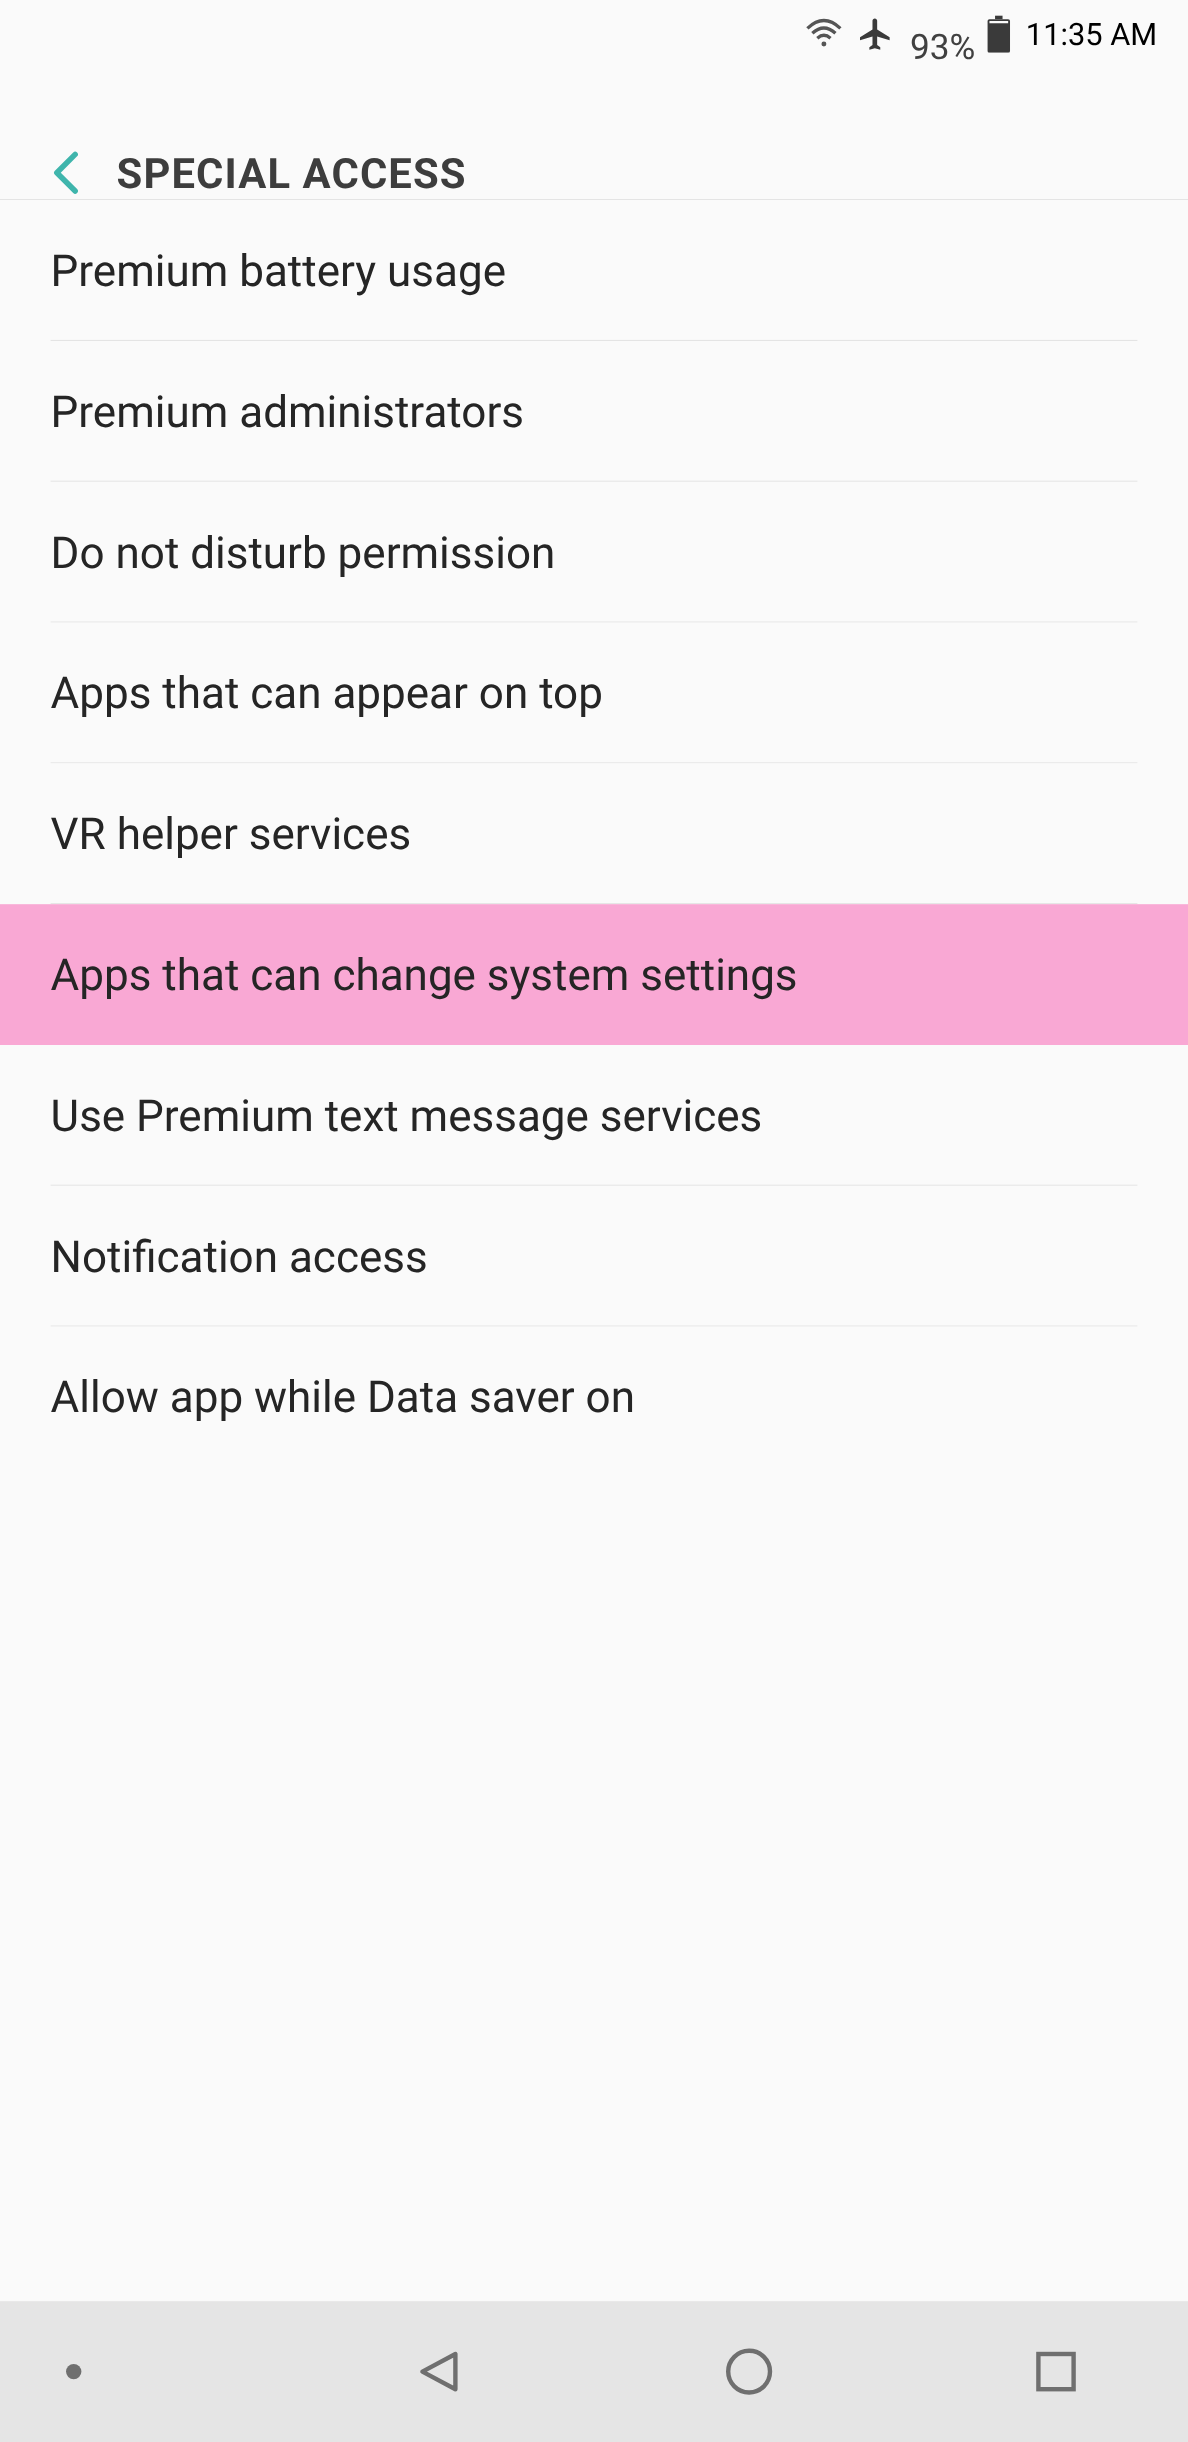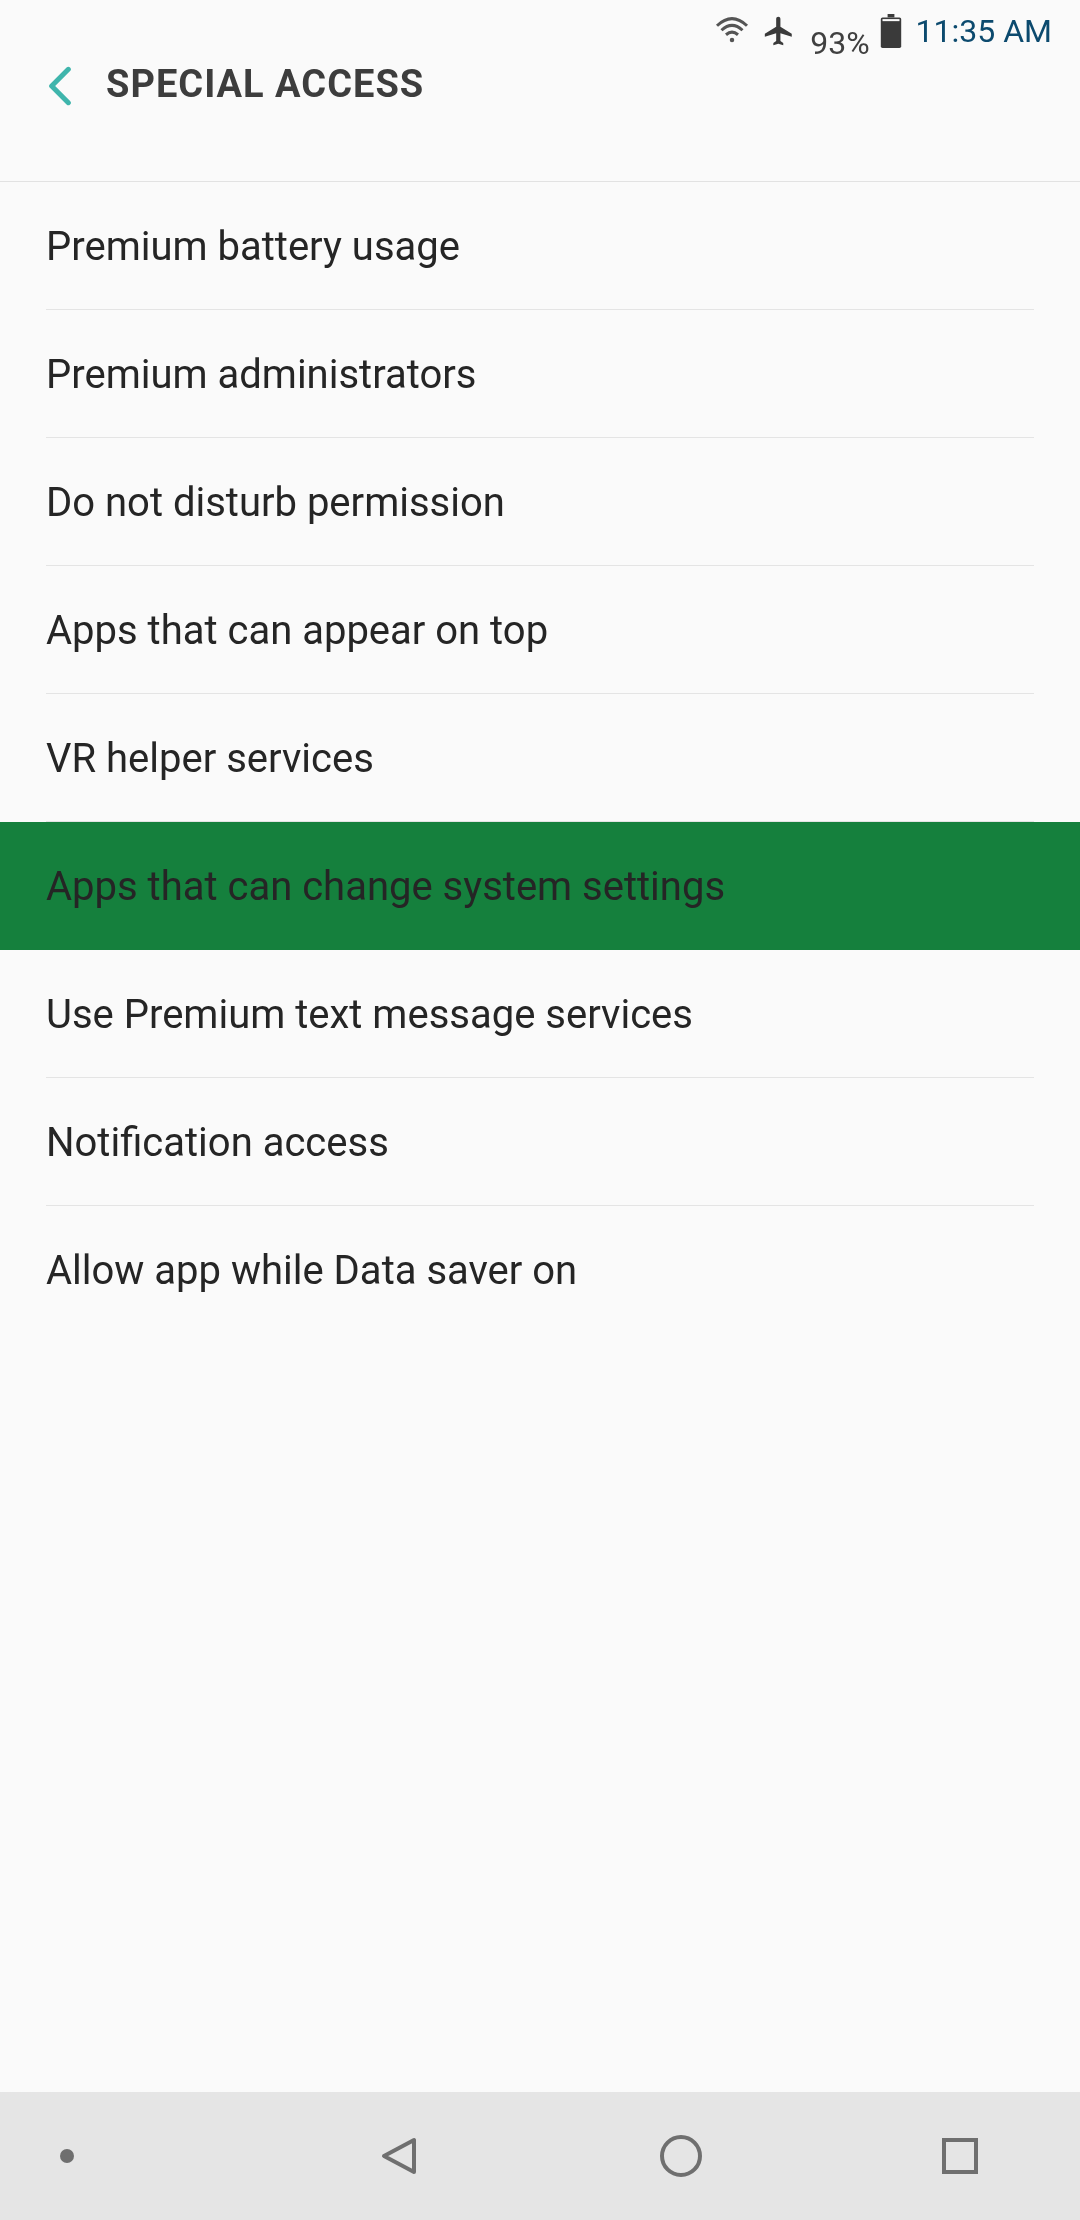--- a/index.html
+++ b/index.html
@@ -28,28 +28,28 @@
     .status-bar .wifi-icon svg { width: 36px; height: 36px; display: block; }
     .status-bar .airplane-icon svg { width: 34px; height: 34px; display: block; margin-left: 8px; }
     .status-bar .battery-percent {
       font-size: 32px;
       margin-left: 10px;
       color: #404040;
       margin-top: 24px;
     }
     .status-bar .battery-icon svg { width: 22px; height: 34px; display: block; margin-left: 6px; }
     .status-bar .time {
-      font-size: 32px;
+      font-size: 28px;
       margin-left: 10px;
-      color: #0c4a6e;
+      color: #000000;
     }
     .app-bar {
       height: 120px;
       display: flex;
-      align-items: flex-start;
+      align-items: flex-end;
       border-bottom: 1px solid #e2e2e2;
       padding-left: 36px;
       background: #fafafa;
     }
     .app-bar .back-btn {
       width: 48px;
       height: 48px;
       display: flex;
       align-items: center;
       justify-content: center;
@@ -82,21 +82,21 @@
     .list-item:not(:last-child)::after {
       content: "";
       position: absolute;
       bottom: 0;
       left: 46px;
       right: 46px;
       height: 1px;
       background: #e4e4e4;
     }
     .list-item.highlighted {
-      background: #15803d;
+      background: #f9a8d4;
       align-items: center;
     }
     .list-item.highlighted::after { display: none; }
     .nav-bar {
       height: 128px;
       background: #e5e5e5;
       display: flex;
       align-items: center;
       justify-content: space-between;
       padding: 0 60px 0 60px;

